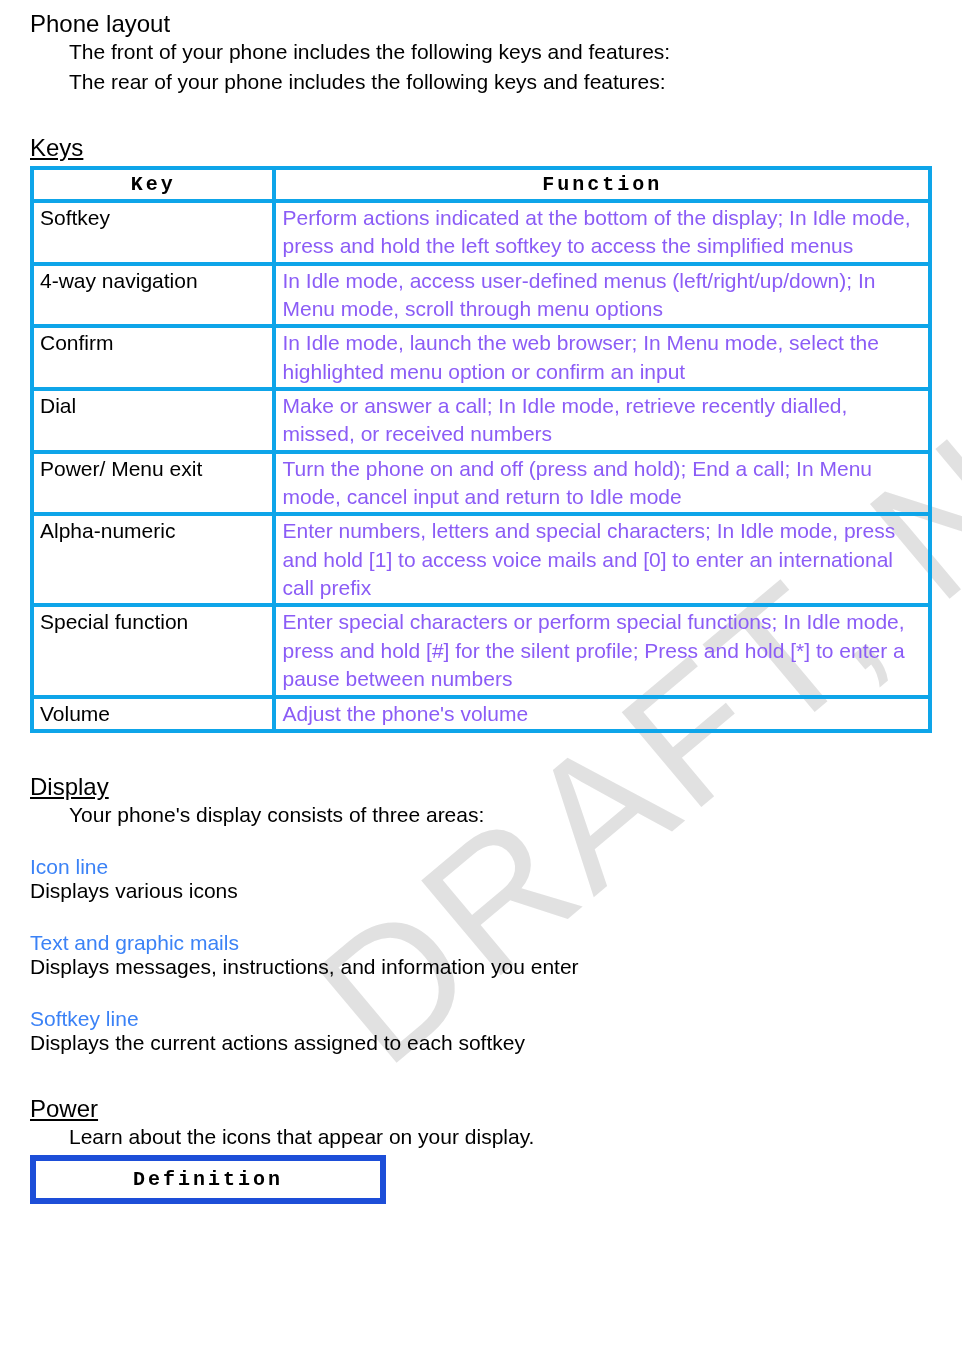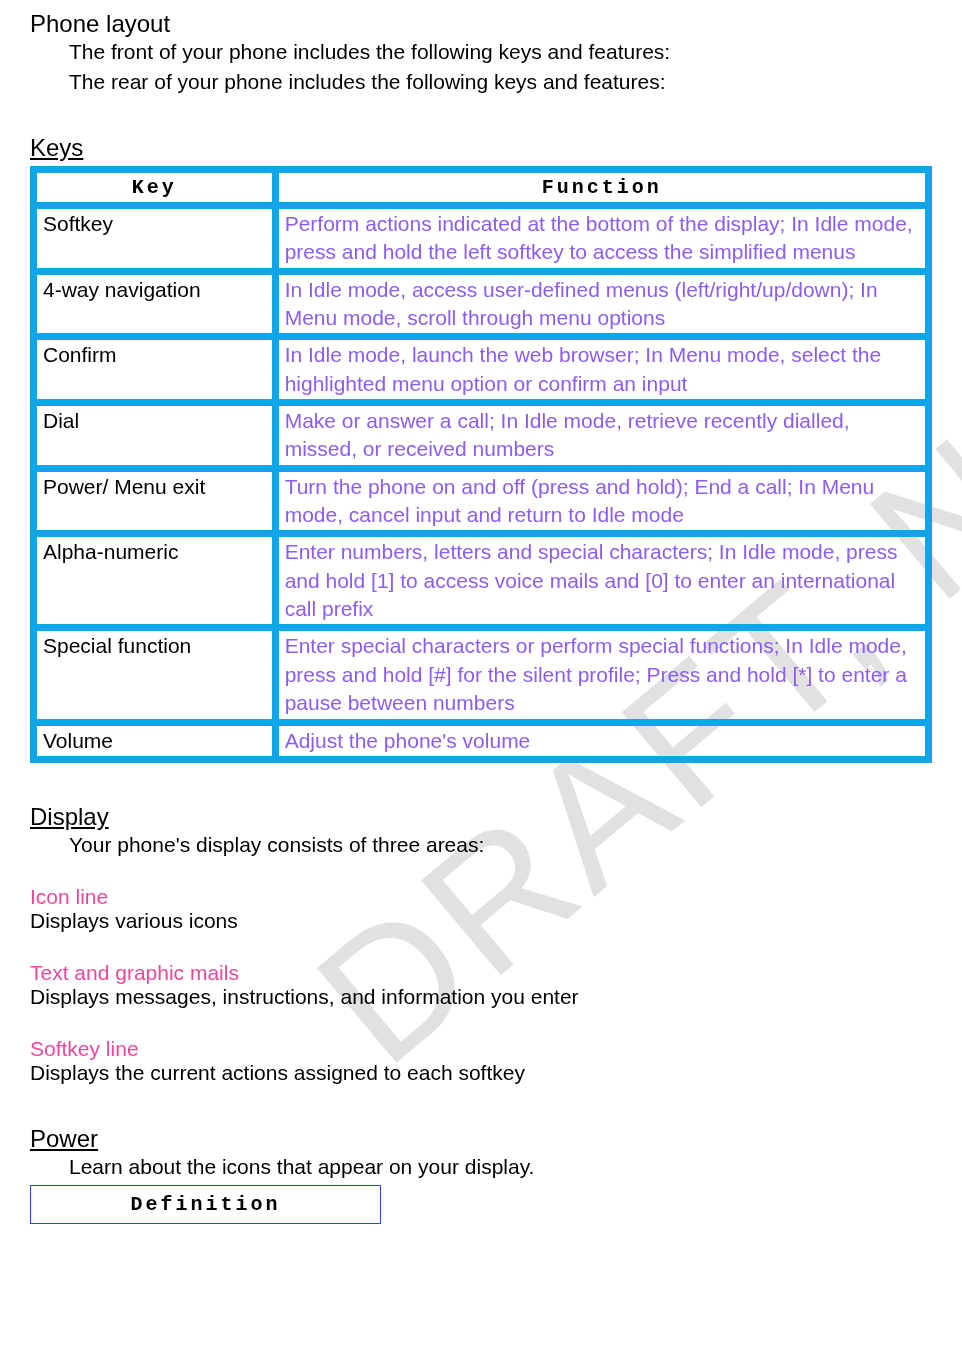--- a/index.html
+++ b/index.html
@@ -44,51 +44,51 @@
       font-size: 21px;
       margin-bottom: 6px;
       margin-left: 39px;
     }
     table.keys-table {
       border-collapse: collapse;
       width: 100%;
       margin-top: 4px;
     }
     table.keys-table th, table.keys-table td {
-      border: 7px solid #0ea5e9;
+      border: 4px solid #0ea5e9;
       padding: 1px 6px;
       vertical-align: top;
       font-size: 21px;
       line-height: 1.35;
     }
     table.keys-table th {
       font-family: "Courier New", monospace;
       font-weight: bold;
       letter-spacing: 3px;
       text-align: center;
       font-size: 20px;
     }
     .keys-table .key-col { width: 27%; }
     .keys-table .fn-col { width: 73%; }
     .blue { color: #8b5cf6; }
     .display-subhead {
-      color: #ec4899;
+      color: #3b82f6;
       font-size: 21px;
       margin-top: 28px;
     }
     .display-desc {
       font-size: 21px;
       margin-top: 0;
     }
     table.def-table {
       border-collapse: collapse;
       margin-top: 6px;
     }
     table.def-table th {
-      border: 1px solid #1d4ed8;
+      border: 6px solid #1d4ed8;
       font-family: "Courier New", monospace;
       font-weight: bold;
       letter-spacing: 3px;
       text-align: center;
       font-size: 20px;
       padding: 7px 6px;
       width: 350px;
     }
   </style>
 </head>

